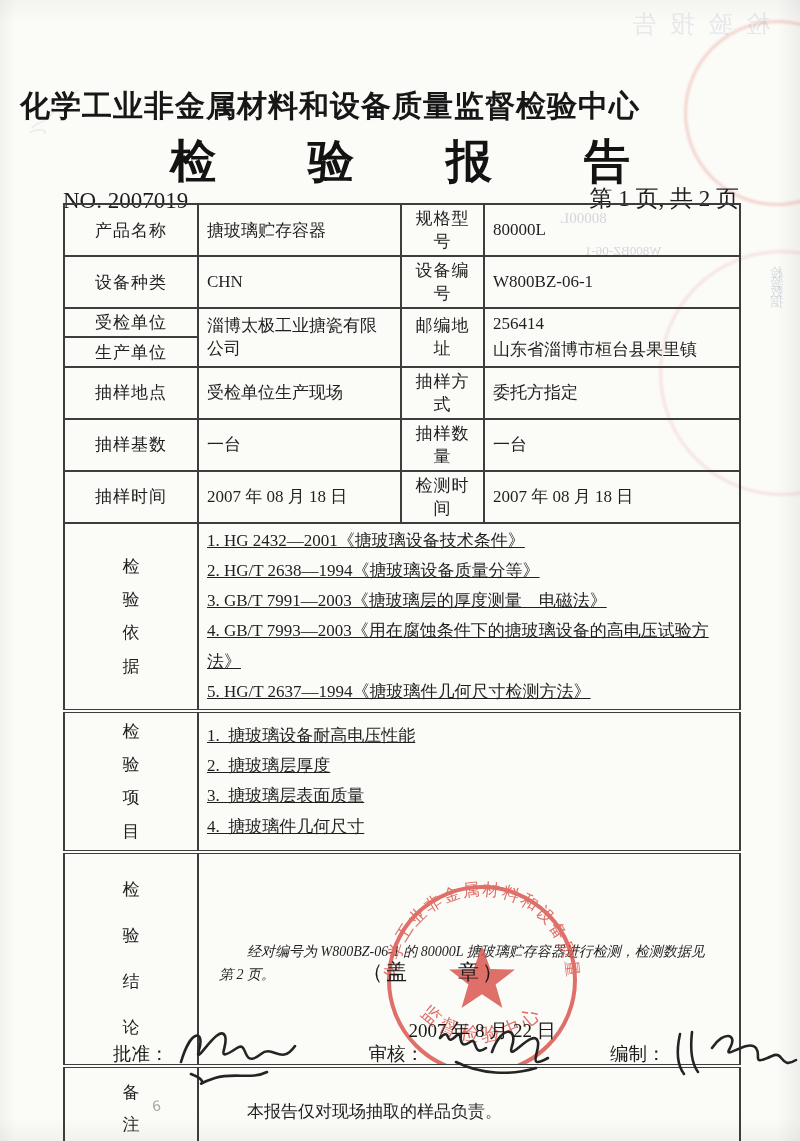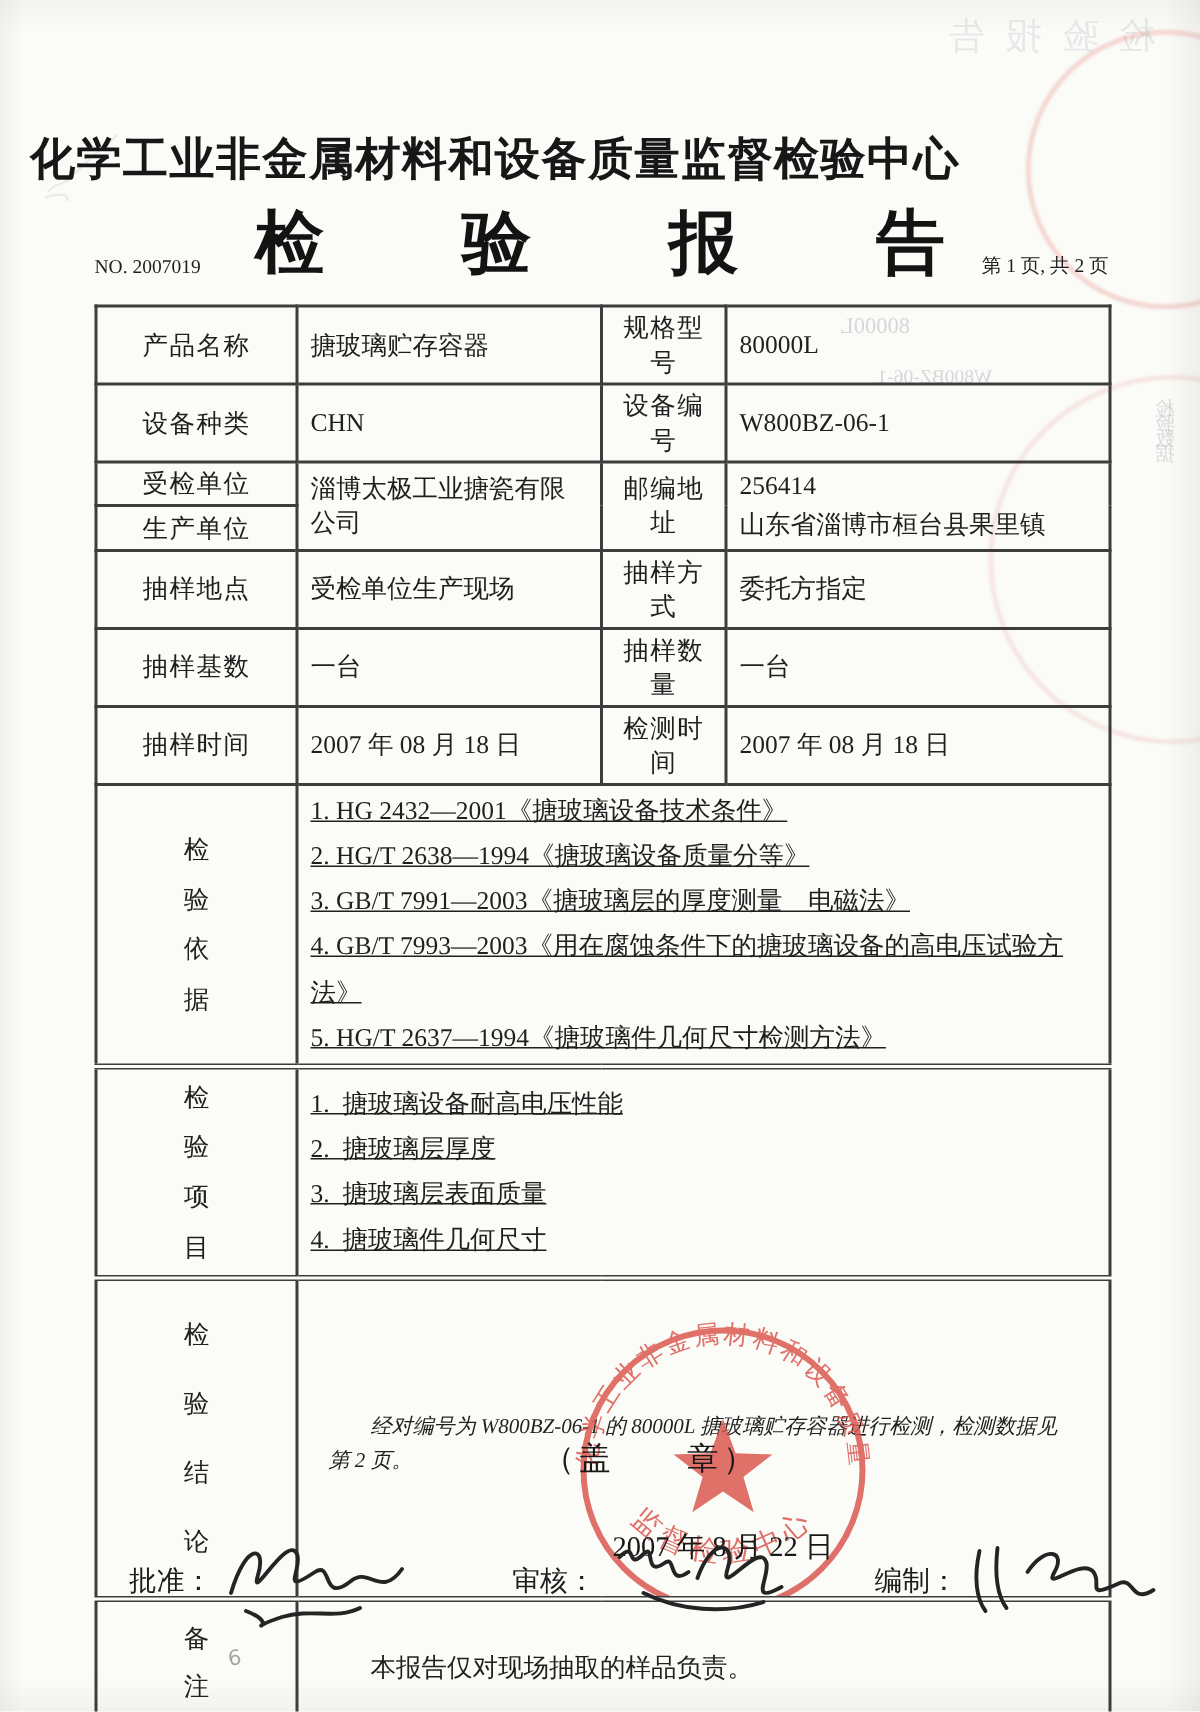--- a/index.html
+++ b/index.html
@@ -20,23 +20,23 @@
     font-family:"Liberation Sans","DejaVu Sans",sans-serif;
     font-weight:700;font-size:30px;letter-spacing:1px;color:#171717;
   }
   .report-title{
     position:absolute;top:131px;left:0;width:800px;text-align:center;
     font-family:"Liberation Sans","DejaVu Sans",sans-serif;
     font-weight:700;font-size:46px;color:#131313;
     letter-spacing:92px;padding-left:92px;box-sizing:border-box;white-space:nowrap;
   }
   .meta-row{
-    position:absolute;top:168px;left:63px;width:676px;
+    position:absolute;top:183px;left:63px;width:676px;
     display:flex;justify-content:space-between;align-items:flex-end;
-    font-size:13px;color:#1d1d1d;
+    font-size:23px;color:#1d1d1d;
   }
   
   table.report{
     position:absolute;top:203px;left:63px;width:676px;
     border-collapse:collapse;table-layout:fixed;
     font-size:17px;color:#1f1f1f;
   }
   table.report td{
     border:2px solid #3d3d3d;
     padding:2px 8px;vertical-align:middle;
@@ -65,21 +65,21 @@
   .seal-note{
     position:absolute;left:163px;top:104px;width:240px;text-align:left;
     font-size:21px;letter-spacing:3px;color:#181818;
   }
   .seal-date{
     position:absolute;left:153px;top:164px;width:260px;text-align:center;
     font-size:19px;color:#181818;
   }
   
   .signoff{
-    position:absolute;top:1018px;left:78px;width:630px;
+    position:absolute;top:1018px;left:105px;width:630px;
     display:flex;align-items:center;
   }
   .sig-group{display:flex;align-items:center;}
   .sig-label{font-size:18.5px;color:#1c1c1c;white-space:nowrap;}
   .sig-group svg{margin-left:2px;}
   .sig-stroke{fill:none;stroke:#242424;stroke-width:2.6;stroke-linecap:round;}
   
   .bleed{position:absolute;pointer-events:none;}
   .bleed-ring{border-radius:50%;border:3px solid rgba(228,122,112,0.30);filter:blur(1.2px);}
   .ring1{width:180px;height:180px;right:-70px;top:20px;}

